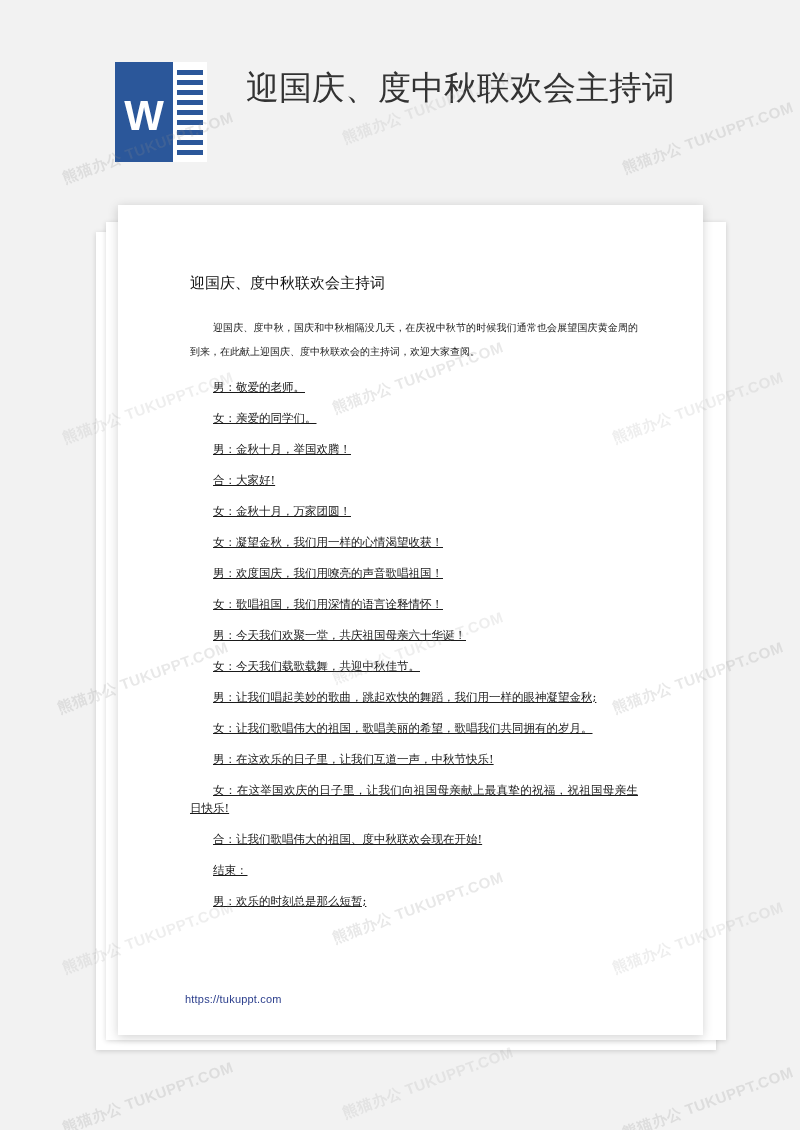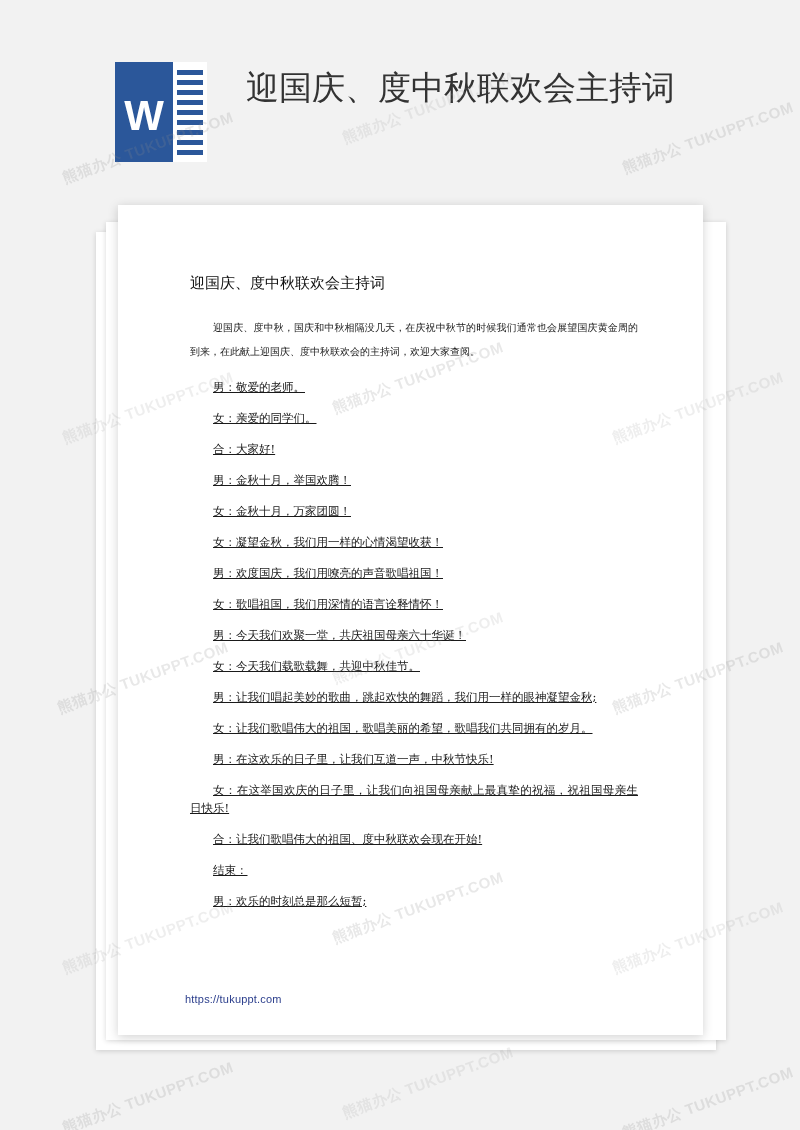--- a/index.html
+++ b/index.html
@@ -173,22 +173,22 @@
   <div class="sheet sheet-back2"></div>
   <div class="sheet sheet-back1"></div>
 
   <div class="sheet sheet-front"></div>
 
   <div class="doc-body">
     <div class="doc-title">迎国庆、度中秋联欢会主持词</div>
     <p class="doc-intro">迎国庆、度中秋，国庆和中秋相隔没几天，在庆祝中秋节的时候我们通常也会展望国庆黄金周的到来，在此献上迎国庆、度中秋联欢会的主持词，欢迎大家查阅。</p>
     <p class="doc-line">男：敬爱的老师。</p>
     <p class="doc-line">女：亲爱的同学们。</p>
+    <p class="doc-line">男：金秋十月，举国欢腾！</p>
     <p class="doc-line">合：大家好!</p>
-    <p class="doc-line">男：金秋十月，举国欢腾！</p>
     <p class="doc-line">女：金秋十月，万家团圆！</p>
     <p class="doc-line">女：凝望金秋，我们用一样的心情渴望收获！</p>
     <p class="doc-line">男：欢度国庆，我们用嘹亮的声音歌唱祖国！</p>
     <p class="doc-line">女：歌唱祖国，我们用深情的语言诠释情怀！</p>
     <p class="doc-line">男：今天我们欢聚一堂，共庆祖国母亲六十华诞！</p>
     <p class="doc-line">女：今天我们载歌载舞，共迎中秋佳节。</p>
     <p class="doc-line">男：让我们唱起美妙的歌曲，跳起欢快的舞蹈，我们用一样的眼神凝望金秋;</p>
     <p class="doc-line">女：让我们歌唱伟大的祖国，歌唱美丽的希望，歌唱我们共同拥有的岁月。</p>
     <p class="doc-line">男：在这欢乐的日子里，让我们互道一声，中秋节快乐!</p>
     <p class="doc-line">女：在这举国欢庆的日子里，让我们向祖国母亲献上最真挚的祝福，祝祖国母亲生日快乐!</p>

